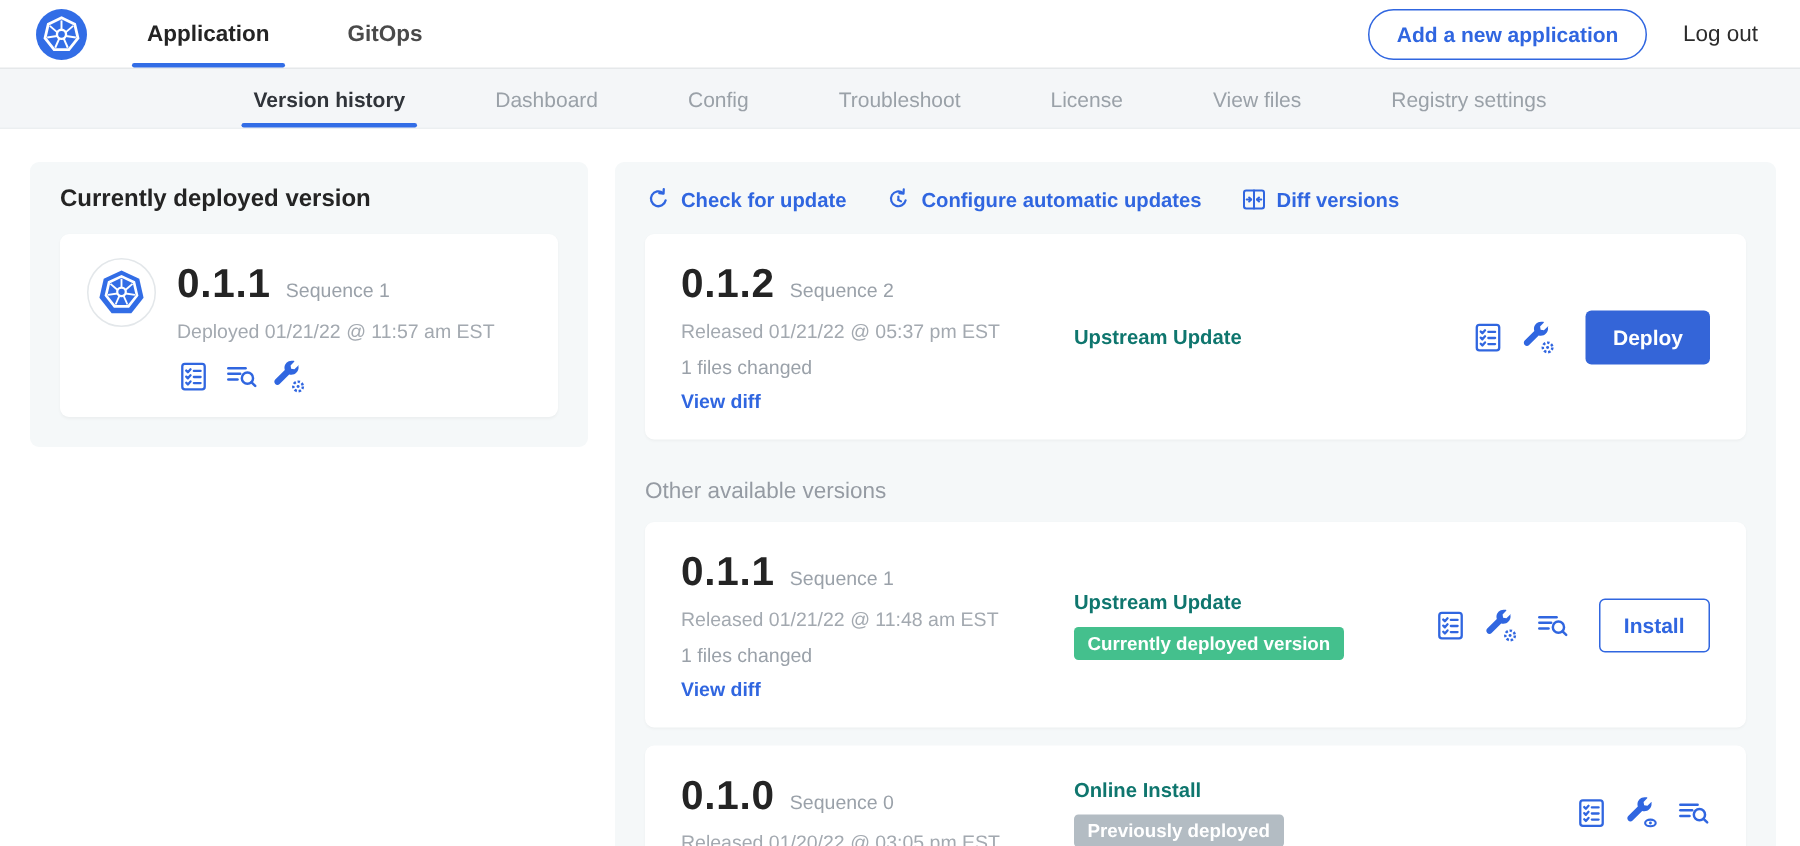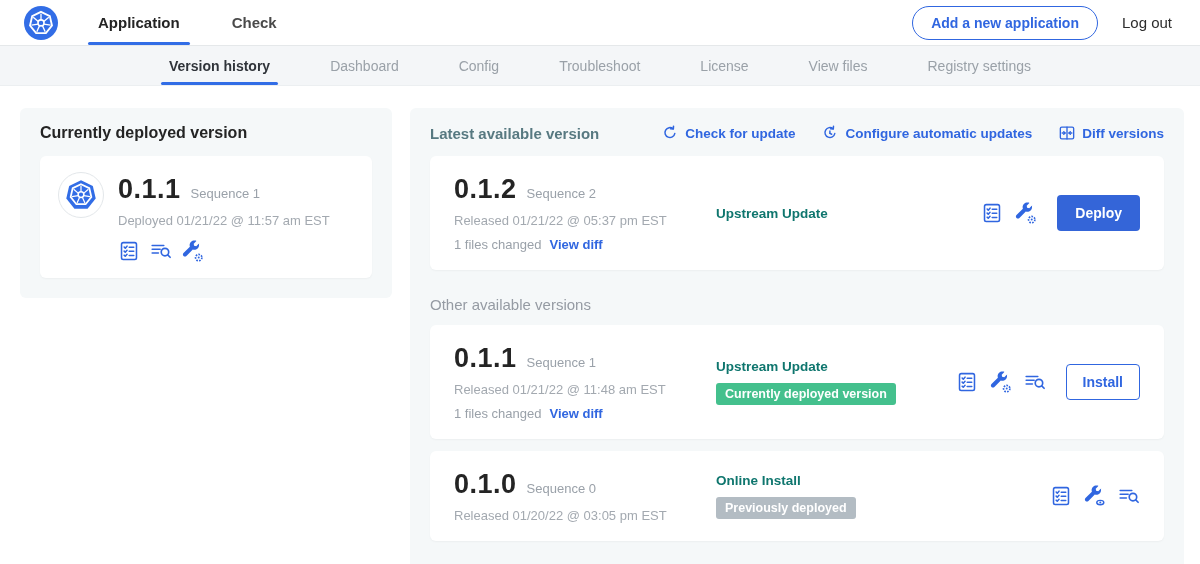--- a/index.html
+++ b/index.html
@@ -60,21 +60,21 @@
     font-size:13.5px; font-weight:700; cursor:pointer; }
   .action-link .ic { width:18px; height:18px; }
 
   .other-head { font-size:15px; font-weight:400; color:#959ba3; margin:26px 0 12px; }
 
   .vrow { background:#fff; border-radius:6px; box-shadow:0 1px 2px rgba(0,0,0,.04);
     display:flex; align-items:stretch; padding:18px 24px; margin-bottom:12px; }
   .vrow .col-ver { flex:0 0 262px; }
   .vrow .col-src { flex:1; display:flex; flex-direction:column; justify-content:center; gap:9px; }
   .vrow .col-act { display:flex; align-items:center; gap:12px; }
-  .files-line { display:flex; gap:8px; font-size:13px; margin-top:9px; }
+  .files-line { display:flex; gap:8px; font-size:13px; margin-top:9px;flex-direction:column; }
   .files-muted { color:#9aa1a9; }
   .view-diff { color:#3066e0; font-weight:700; cursor:pointer; }
   .src-label { font-size:13.5px; font-weight:700; color:#0f766e; }
   .badge { display:inline-block; align-self:flex-start; font-size:12.5px; font-weight:700;
     color:#fff; padding:4px 9px; border-radius:3px; }
   .badge.green { background:#44c08d; }
   .badge.gray { background:#b3bcc3; }
   .btn-primary { background:#3465d8; color:#fff; border:none; border-radius:4px;
     padding:10px 18px; font-size:14px; font-weight:700; cursor:pointer; margin-left:8px;
     font-family:"Liberation Sans","DejaVu Sans",sans-serif; }
@@ -173,21 +173,21 @@
       <span class="logo-wrap">
         <svg viewBox="0 0 20 20">
             <use href="#sym-k8s-circle"></use>
           </svg>
       </span>
       <nav class="app-tabs">
         <div class="app-tab active">
           <span>Application</span>
         </div>
         <div class="app-tab">
-          <span>Check</span>
+          <span>GitOps</span>
         </div>
       </nav>
     </div>
     <div class="hdr-right">
       <button class="pill-btn">Add a new application</button>
       <span class="logout">Log out</span>
     </div>
   </header>
 
   <nav class="subnav">
@@ -232,21 +232,20 @@
                   <use href="#sym-wrench-gear"></use>
                 </svg>
               </span>
           </div>
         </div>
       </div>
     </aside>
 
     <section class="panel">
       <div class="panel-head">
-        <span class="panel-title">Latest available version</span>
         <div class="panel-actions">
           <span class="action-link">
             <span class="ic">
                 <svg viewBox="0 0 20 20">
                   <use href="#sym-refresh"></use>
                 </svg>
               </span>
             <span>Check for update</span>
           </span>
           <span class="action-link">

